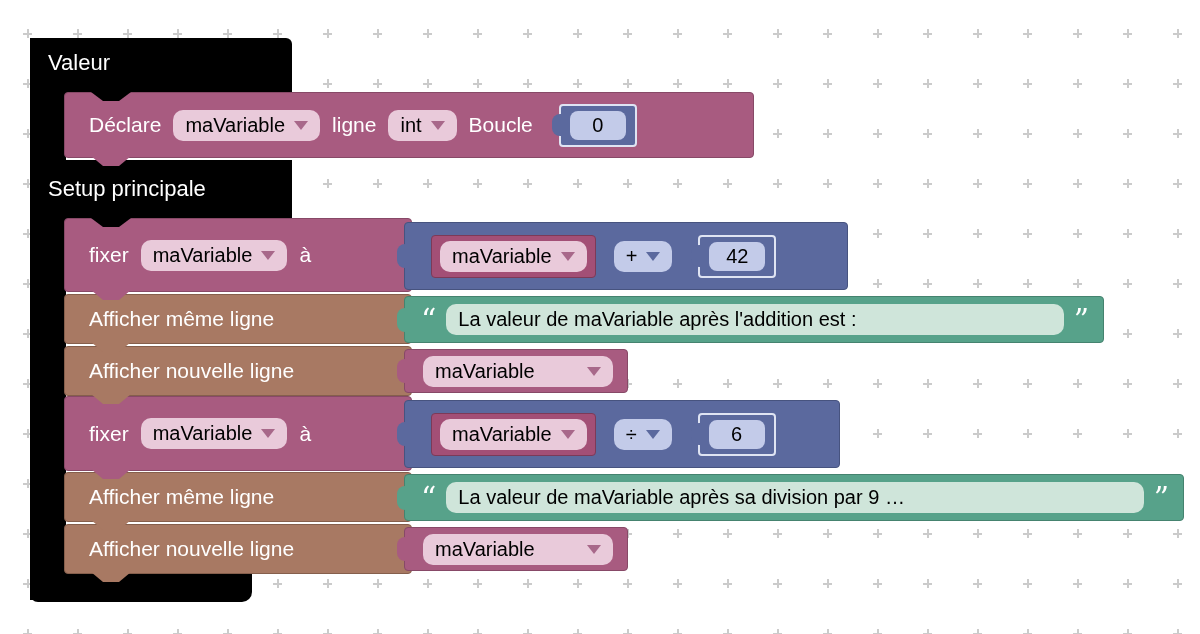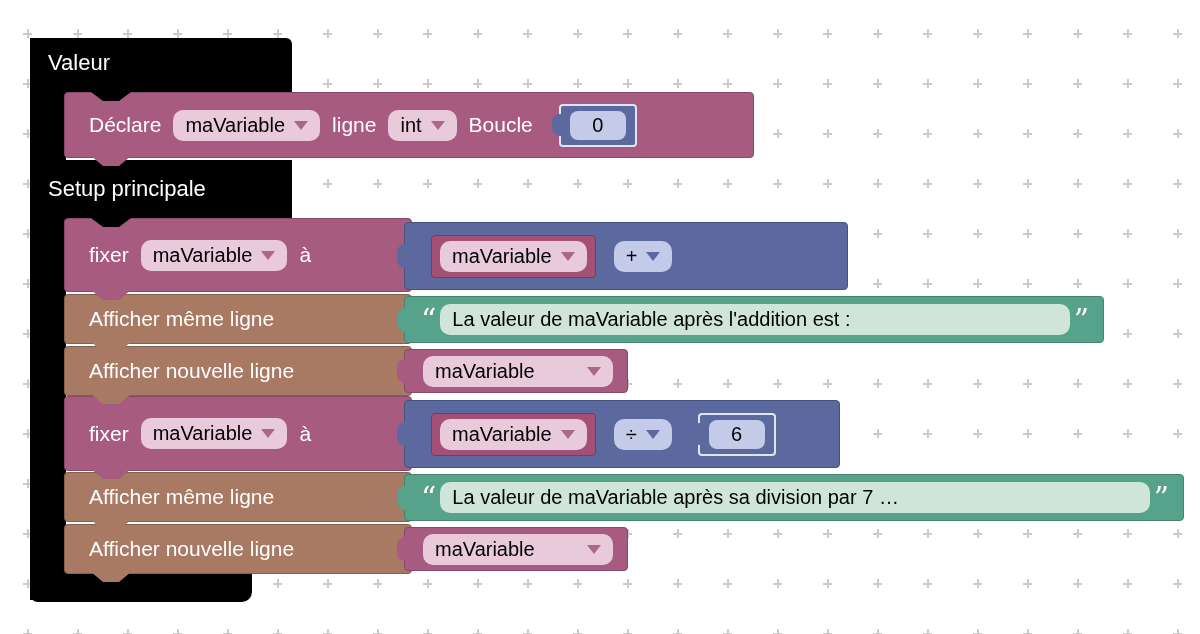--- a/index.html
+++ b/index.html
@@ -79,21 +79,21 @@
   .numblock{
     position:relative;background:#5b699e;border:2px solid #dfe4f3;border-radius:4px;
     padding:5px 9px;display:flex;align-items:center;
   }
   .numfield{background:#c3cbe9;border-radius:8px;min-width:38px;text-align:center;
     color:#000;font-size:20px;padding:3px 9px;}
   .numtab::before{content:'';position:absolute;left:-9px;top:50%;transform:translateY(-50%);
     width:12px;height:22px;border-radius:8px 0 0 8px;background:#5b699e;}
 
   .q{color:#fff;font-size:30px;line-height:0.5;font-family:"DejaVu Serif",serif;}
-  .gfield{flex:1;margin:0 4px;overflow:hidden;}
+  .gfield{flex:1;margin:0 10px;overflow:hidden;}
   .lbl{white-space:nowrap;}
 </style>
 </head>
 <body>
 
 <div id="grid">
     <div class="cross" style="left: 23px; top: 29px;"></div>
     <div class="cross" style="left: 73px; top: 29px;"></div>
     <div class="cross" style="left: 123px; top: 29px;"></div>
     <div class="cross" style="left: 173px; top: 29px;"></div>
@@ -443,20 +443,23 @@
   <span class="innervar">
     <span class="field f-pink">
       <span>maVariable</span>
       <span class="arr"></span>
     </span>
   </span>
   <span class="field f-lav">
     <span>+</span>
     <span class="arr arr-blue"></span>
   </span>
+  <span class="numblock numtab" style="margin-left:8px;">
+    <span class="numfield">42</span>
+  </span>
 </div>
 
 <div class="block brown tab" style="left:64px;top:294px;width:348px;height:50px;padding-left:24px;z-index:38;">
   <span class="lbl">Afficher même ligne</span>
 </div>
 <div class="block green ltab-green" style="left:404px;top:296px;width:700px;height:47px;padding-left:16px;padding-right:14px;z-index:45;">
   <span class="q">“</span>
   <span class="field f-green gfield">La valeur de maVariable après l'addition est :</span>
   <span class="q">”</span>
 </div>
@@ -493,21 +496,21 @@
   <span class="numblock numtab" style="margin-left:8px;">
     <span class="numfield">6</span>
   </span>
 </div>
 
 <div class="block brown tab" style="left:64px;top:472px;width:348px;height:50px;padding-left:24px;z-index:35;">
   <span class="lbl">Afficher même ligne</span>
 </div>
 <div class="block green ltab-green" style="left:404px;top:474px;width:780px;height:47px;padding-left:16px;padding-right:14px;z-index:45;">
   <span class="q">“</span>
-  <span class="field f-green gfield">La valeur de maVariable après sa division par 7 …</span>
+  <span class="field f-green gfield">La valeur de maVariable après sa division par 9 …</span>
   <span class="q">”</span>
 </div>
 
 <div class="block brown tab" style="left:64px;top:524px;width:348px;height:50px;padding-left:24px;z-index:34;">
   <span class="lbl">Afficher nouvelle ligne</span>
 </div>
 <div class="block mauve ltab-mauve" style="left:404px;top:527px;width:224px;height:44px;padding:0 14px 0 18px;z-index:45;">
   <span class="field f-pink" style="flex:1;justify-content:space-between;">
     <span>maVariable</span>
     <span class="arr"></span>

